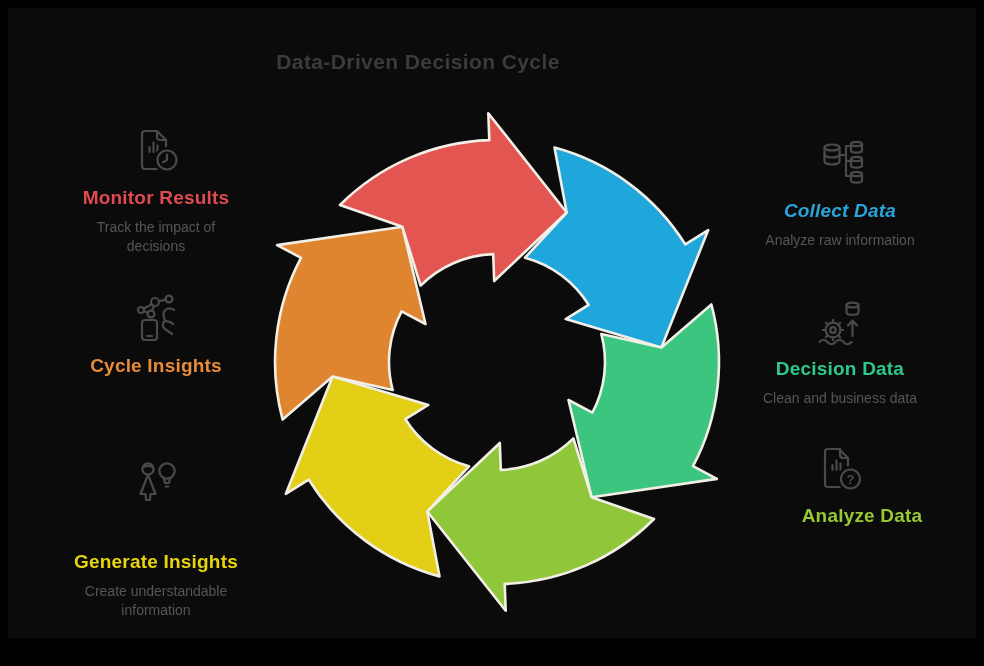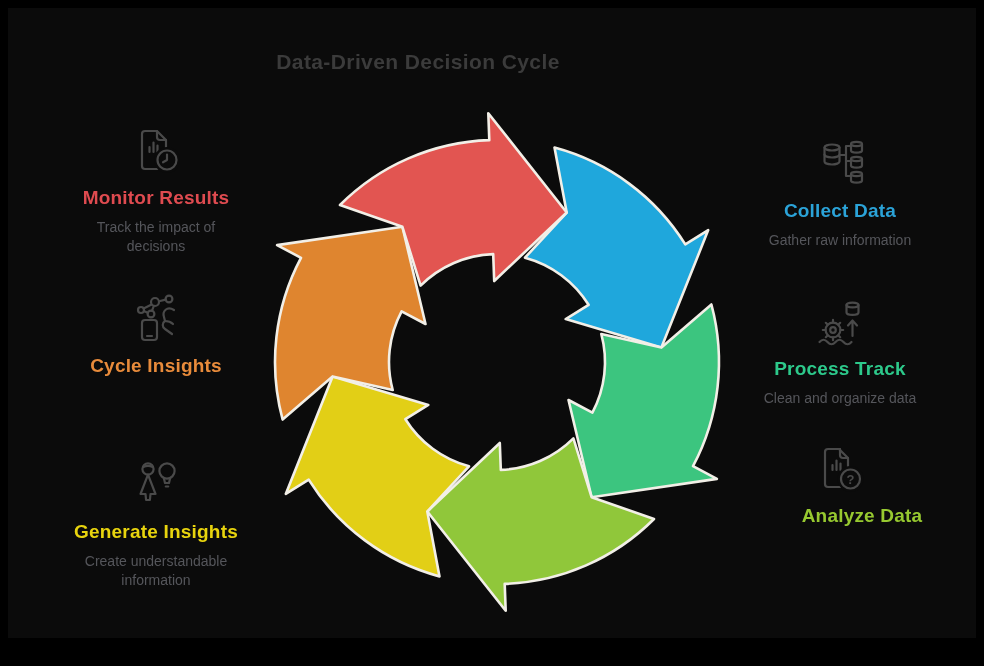--- a/index.html
+++ b/index.html
@@ -73,57 +73,57 @@
   <span class="icon">
     <svg class="ic" width="56" height="56" viewBox="0 0 56 56">
       <circle cx="20" cy="13" r="5.6"></circle>
       <path d="M15.3 11 Q20 8.6 24.7 11"></path>
       <path d="M20 18.6 L12.5 38 h5 l0.6 6 h3.8 l0.6 -6 h5 L20 18.6 z"></path>
       <circle cx="39" cy="15" r="7.6"></circle>
       <path d="M35.8 21.8 L37 27 h4 l1.2 -5.2"></path>
       <path d="M37.8 30.5 h2.4"></path>
     </svg>
   </span>
-  <h3 style="color: rgb(232, 212, 14);">Generate Insights</h3>
+  <h3 style="color: rgb(232, 212, 14); margin-top: 30px;">Generate Insights</h3>
   <p>Create understandable information</p>
 </div>
 
 <div class="item col-right" style="top:135px">
   <span class="icon">
     <svg class="ic" width="56" height="56" viewBox="0 0 56 56">
       <ellipse cx="20" cy="12.5" rx="7.5" ry="3"></ellipse>
       <path d="M12.5 12.5 v14 c0 1.7 3.4 3 7.5 3 s7.5 -1.3 7.5 -3 v-14"></path>
       <path d="M12.5 19.5 c0 1.7 3.4 3 7.5 3 s7.5 -1.3 7.5 -3"></path>
       <path d="M28.5 20 H34 M34 11 V41 M34 11 h5 M34 26 h5 M34 41 h5"></path>
       <ellipse cx="44.5" cy="9" rx="5.5" ry="2.2"></ellipse>
       <path d="M39 9 v6.5 c0 1.2 2.5 2.2 5.5 2.2 s5.5 -1 5.5 -2.2 V9"></path>
       <ellipse cx="44.5" cy="24" rx="5.5" ry="2.2"></ellipse>
       <path d="M39 24 v6.5 c0 1.2 2.5 2.2 5.5 2.2 s5.5 -1 5.5 -2.2 V24"></path>
       <ellipse cx="44.5" cy="39" rx="5.5" ry="2.2"></ellipse>
       <path d="M39 39 v6.5 c0 1.2 2.5 2.2 5.5 2.2 s5.5 -1 5.5 -2.2 V39"></path>
     </svg>
   </span>
-  <h3 style="color: rgb(43, 163, 216);">Collect Data</h3>
-  <p>Gather raw information</p>
+  <h3 style="color: rgb(43, 163, 216); font-style: italic;">Collect Data</h3>
+  <p>Analyze raw information</p>
 </div>
 
 <div class="item col-right" style="top:293px">
   <span class="icon">
     <svg class="ic" width="56" height="56" viewBox="0 0 56 56">
       <circle cx="21" cy="37" r="7.4"></circle>
       <circle cx="21" cy="37" r="2.8"></circle>
       <path d="M28.4 37 h2.8 M26.2 42.2 l2 2 M21 44.4 v2.8 M15.8 42.2 l-2 2 M13.6 37 h-2.8 M15.8 31.8 l-2 -2 M21 29.6 v-2.8 M26.2 31.8 l2 -2"></path>
       <path d="M7.5 49 q4 -4.5 8 0 t8 0 t8 0 t8 0"></path>
       <path d="M40.5 43 V28.5 M36 32.5 l4.5 -5 l4.5 5"></path>
       <ellipse cx="40.5" cy="12" rx="6" ry="2.4"></ellipse>
       <path d="M34.5 12 v7.5 c0 1.3 2.7 2.4 6 2.4 s6 -1.1 6 -2.4 V12"></path>
     </svg>
   </span>
-  <h3 style="color: rgb(45, 201, 139);">Process Track</h3>
-  <p>Clean and organize data</p>
+  <h3 style="color: rgb(45, 201, 139);">Decision Data</h3>
+  <p>Clean and business data</p>
 </div>
 
 <div class="item col-right" style="top:440px">
   <span class="icon">
     <svg class="ic" width="56" height="56" viewBox="0 0 56 56">
       <path d="M28 9 H16 a3 3 0 0 0 -3 3 v32 a3 3 0 0 0 3 3 h17 a3 3 0 0 0 3 -3 V18 l-9 -9 z"></path>
       <path d="M28 9 v6 a3 3 0 0 0 3 3 h5"></path>
       <path d="M20.5 30 v-5 M24.5 30 v-9.5 M28.5 30 v-6.5"></path>
       <circle class="mask" cx="38.5" cy="39" r="13"></circle>
       <circle cx="38.5" cy="39" r="9.5"></circle>

